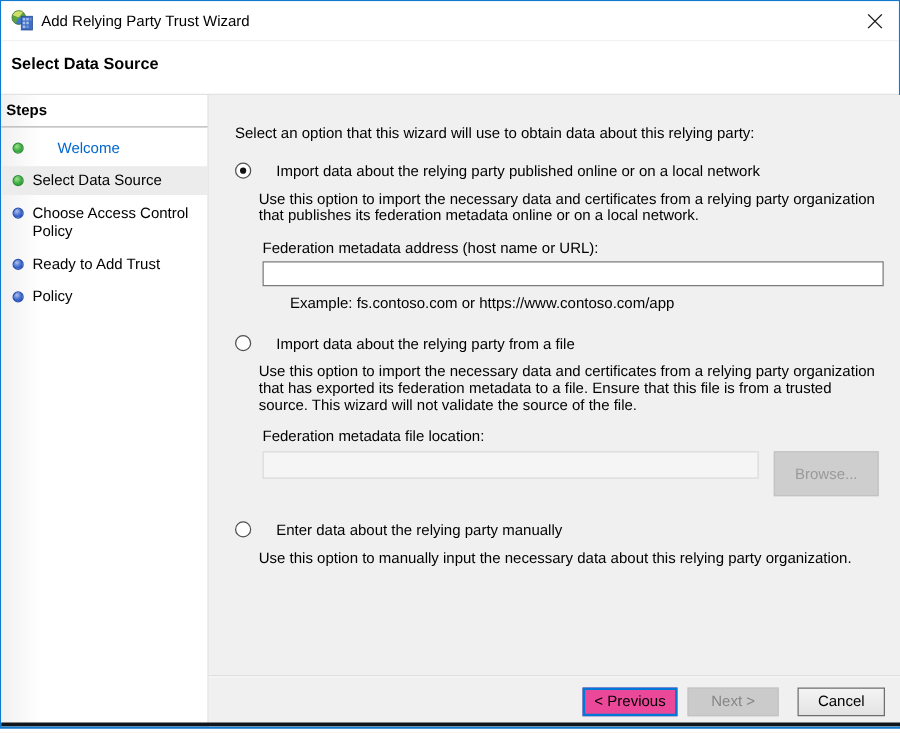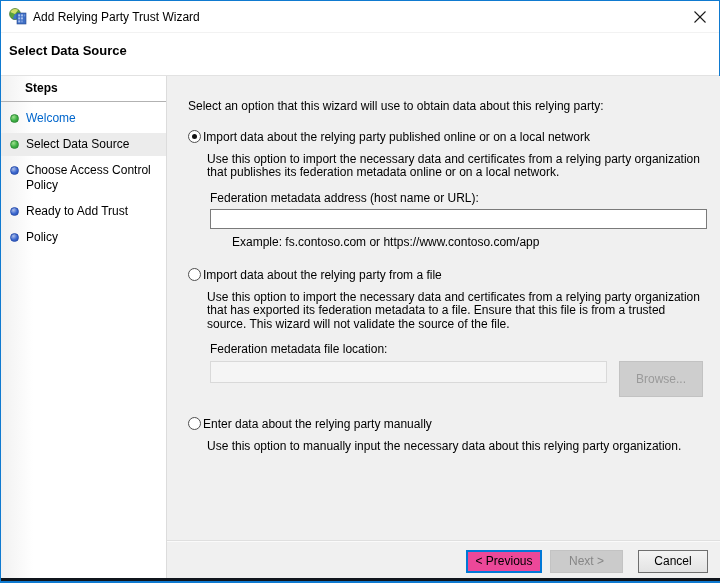--- a/index.html
+++ b/index.html
@@ -21,35 +21,35 @@
 
   
   .page-header { height:42px; background:#fff; padding:10px 0 0 8px; }
   .page-title { font-size:13px; font-weight:bold; }
 
   
   .body { position:absolute; top:74px; left:0; right:0; bottom:0; display:flex; border-top:1px solid #e2e2e2; }
 
   
   .sidebar { width:166px; flex:none; background:linear-gradient(90deg,#f1f1f1 0px,#ffffff 32px); border-right:1px solid #dcdcdc; }
-  .steps-title { font-weight:bold; font-size:12px; padding:5px 8px 6px 24px; border-bottom:1px solid #b2b2b2; }
+  .steps-title { font-weight:bold; font-size:12px; padding:5px 8px 6px 4px; border-bottom:1px solid #b2b2b2; }
   .steps-list { list-style:none; margin-top:5px; }
   .step-item { display:flex; gap:7px; padding:4px 6px 4px 9px; line-height:15px; margin-bottom:3px; cursor:default; }
   .step-item.current { background:#ececec; }
   .step-dot { width:9px; height:9px; border-radius:50%; margin-top:3px; flex:none; }
   .step-dot.done { background:radial-gradient(circle at 35% 30%, #9fe08f, #3cb043 55%, #2f8d36 100%); border:1px solid #2f8d36; }
   .step-dot.todo { background:radial-gradient(circle at 35% 30%, #aebfe8, #3a67cf 55%, #2a4fae 100%); border:1px solid #2a4fae; }
-  .step-item.link .step-label { color:#0066cc; cursor:pointer; }
+  .step-item.link .step-label { color:#0066cc; cursor:pointer;margin-left:20px; }
 
   
   .content { flex:1; background:#f0f0f0; position:relative; }
   .content-inner { padding:24px 13px 0 21px; line-height:13.5px; }
   .intro { margin-bottom:0; }
 
-  .option-row { display:flex; align-items:flex-start; gap:2px; }
+  .option-row { display:flex; align-items:flex-start; gap:20px; }
   .opt1-row { margin-top:16px; }
   .opt2-row { margin-top:18px; }
   .opt3-row { margin-top:20px; }
   .radio { width:13px; height:13px; border:1px solid #4f4f4f; border-radius:50%; background:#fff; flex:none; position:relative; margin-top:0px; cursor:pointer; }
   .radio.checked::after { content:""; position:absolute; left:3px; top:3px; width:5px; height:5px; border-radius:50%; background:#111; }
   .option-label { line-height:14px; }
 
   .option-desc { margin:9px 0 0 19px; max-width:508px; }
   .field-block { margin-left:22px; margin-top:12px; }
   .field-label { margin-bottom:4px; }

